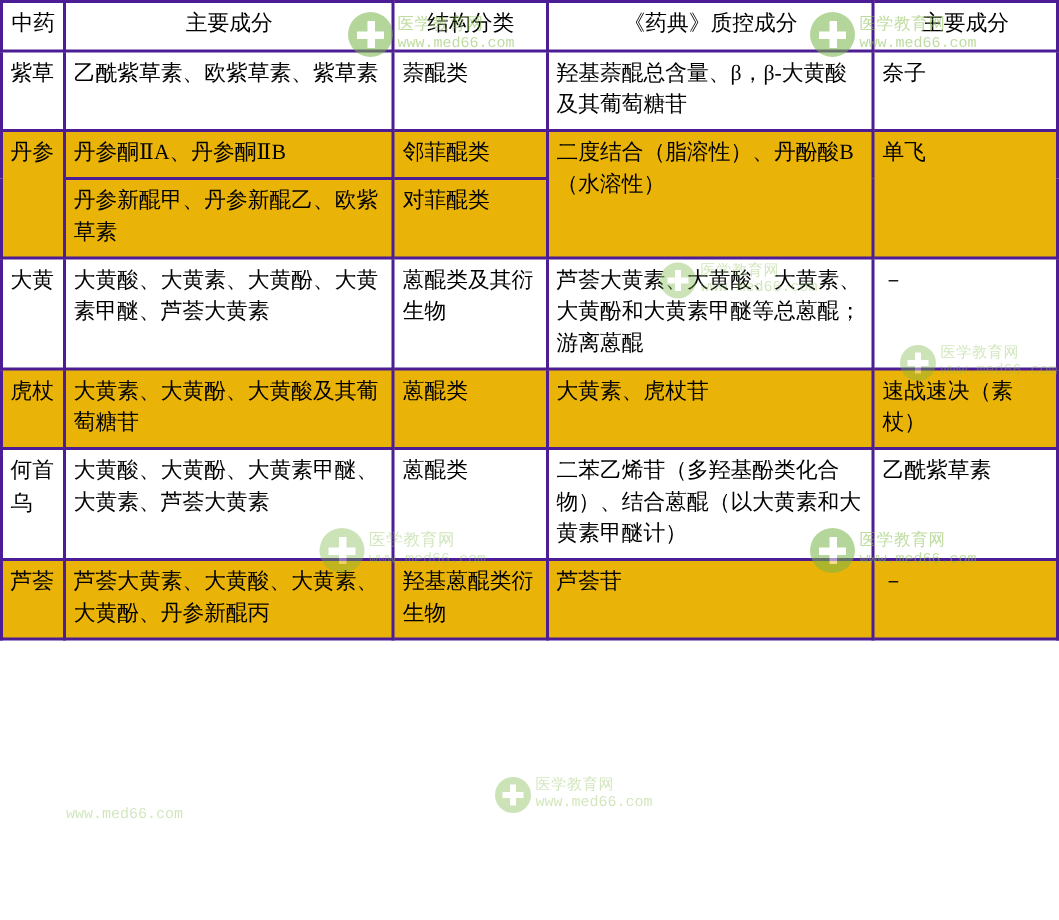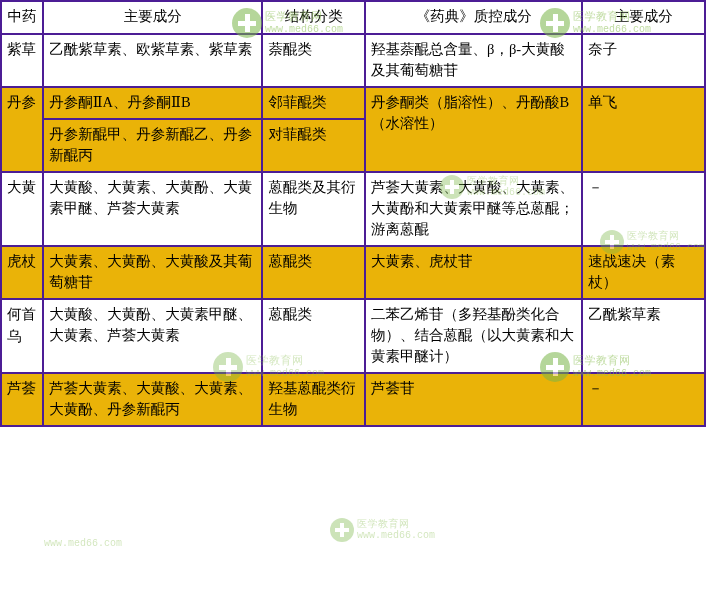--- a/index.html
+++ b/index.html
@@ -146,25 +146,25 @@
         <td>乙酰紫草素、欧紫草素、紫草素</td>
         <td class="ctr">萘醌类</td>
         <td>羟基萘醌总含量、β，β‑大黄酸及其葡萄糖苷</td>
         <td>奈子</td>
       </tr>
 
       <tr class="tint">
         <td class="name" rowspan="2">丹参</td>
         <td>丹参酮ⅡA、丹参酮ⅡB</td>
         <td class="ctr">邻菲醌类</td>
-        <td rowspan="2">丹参酮类（脂溶性）、丹酚酸B（水溶性）</td>
+        <td rowspan="2">二度结合（脂溶性）、丹酚酸B（水溶性）</td>
         <td rowspan="2" class="vmid-ctr">单飞</td>
       </tr>
       <tr class="tint">
-        <td>丹参新醌甲、丹参新醌乙、丹参新醌丙</td>
+        <td>丹参新醌甲、丹参新醌乙、欧紫草素</td>
         <td class="ctr">对菲醌类</td>
       </tr>
 
       <tr>
         <td class="name">大黄</td>
         <td>大黄酸、大黄素、大黄酚、大黄素甲醚、芦荟大黄素</td>
         <td class="ctr">蒽醌类及其衍生物</td>
         <td>芦荟大黄素、大黄酸、大黄素、大黄酚和大黄素甲醚等总蒽醌；游离蒽醌</td>
         <td>－</td>
       </tr>

